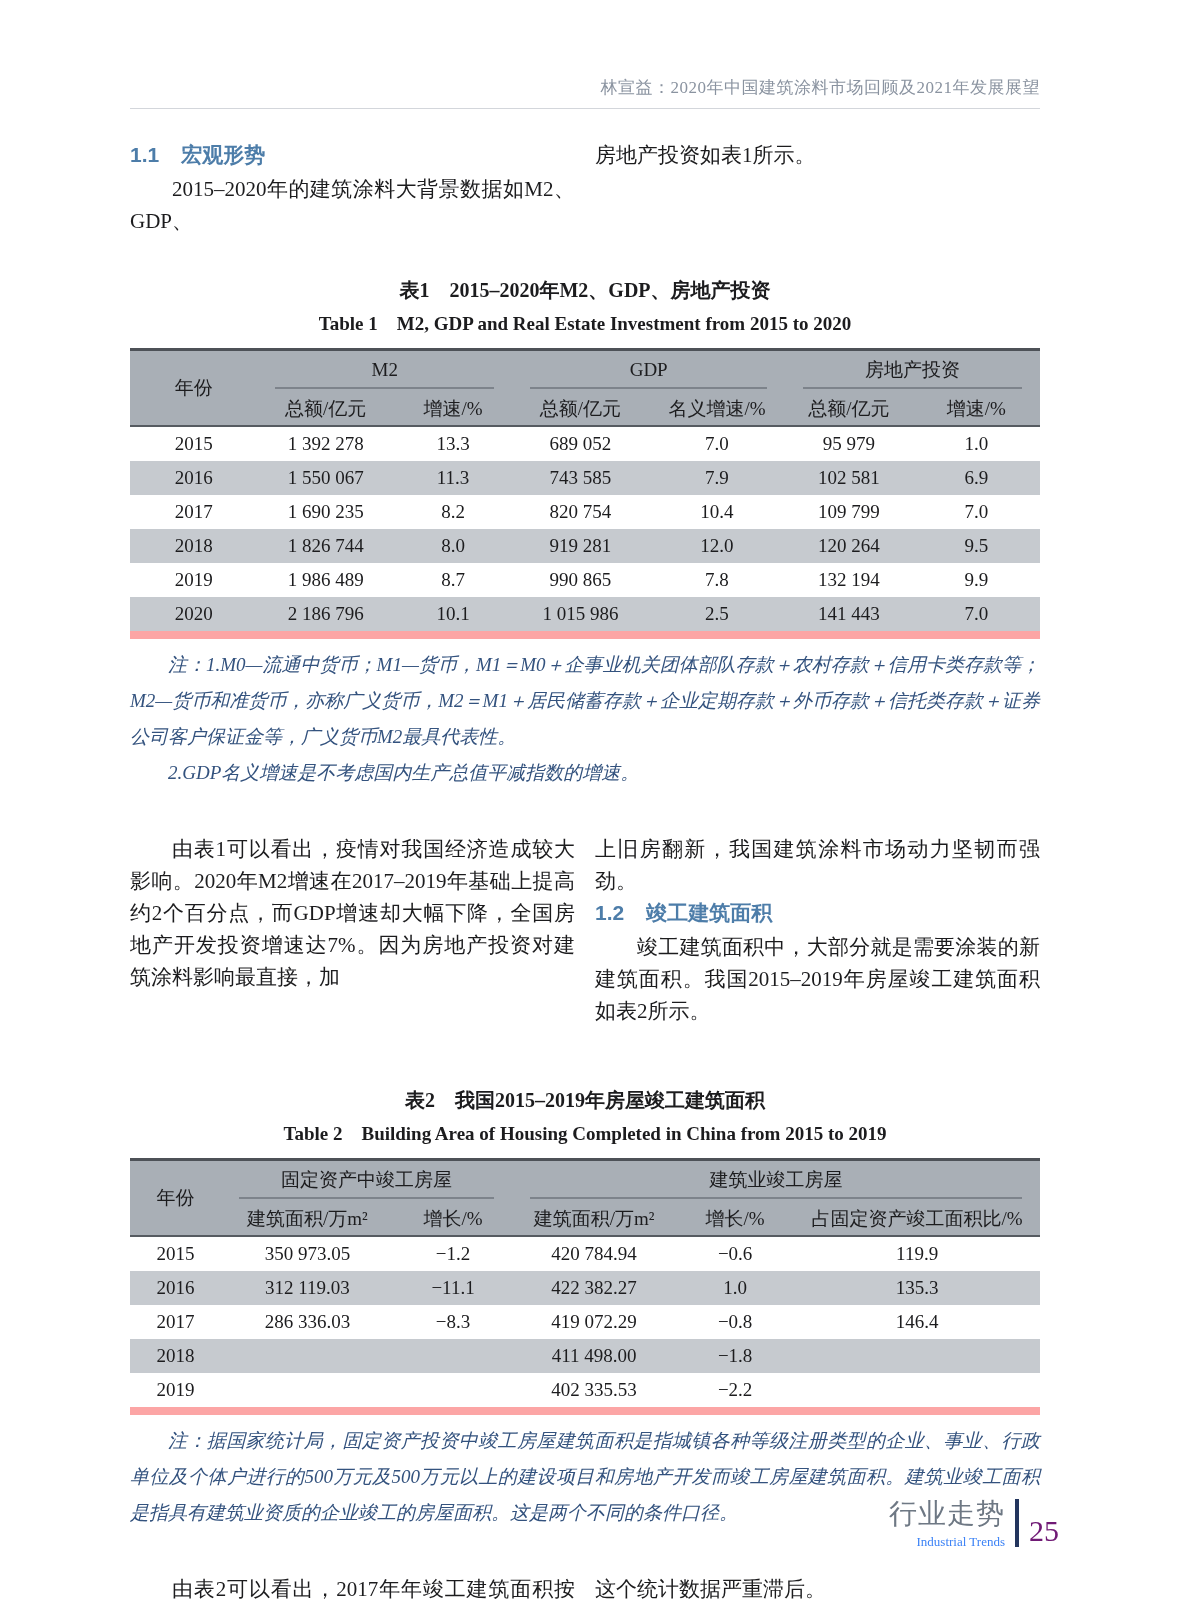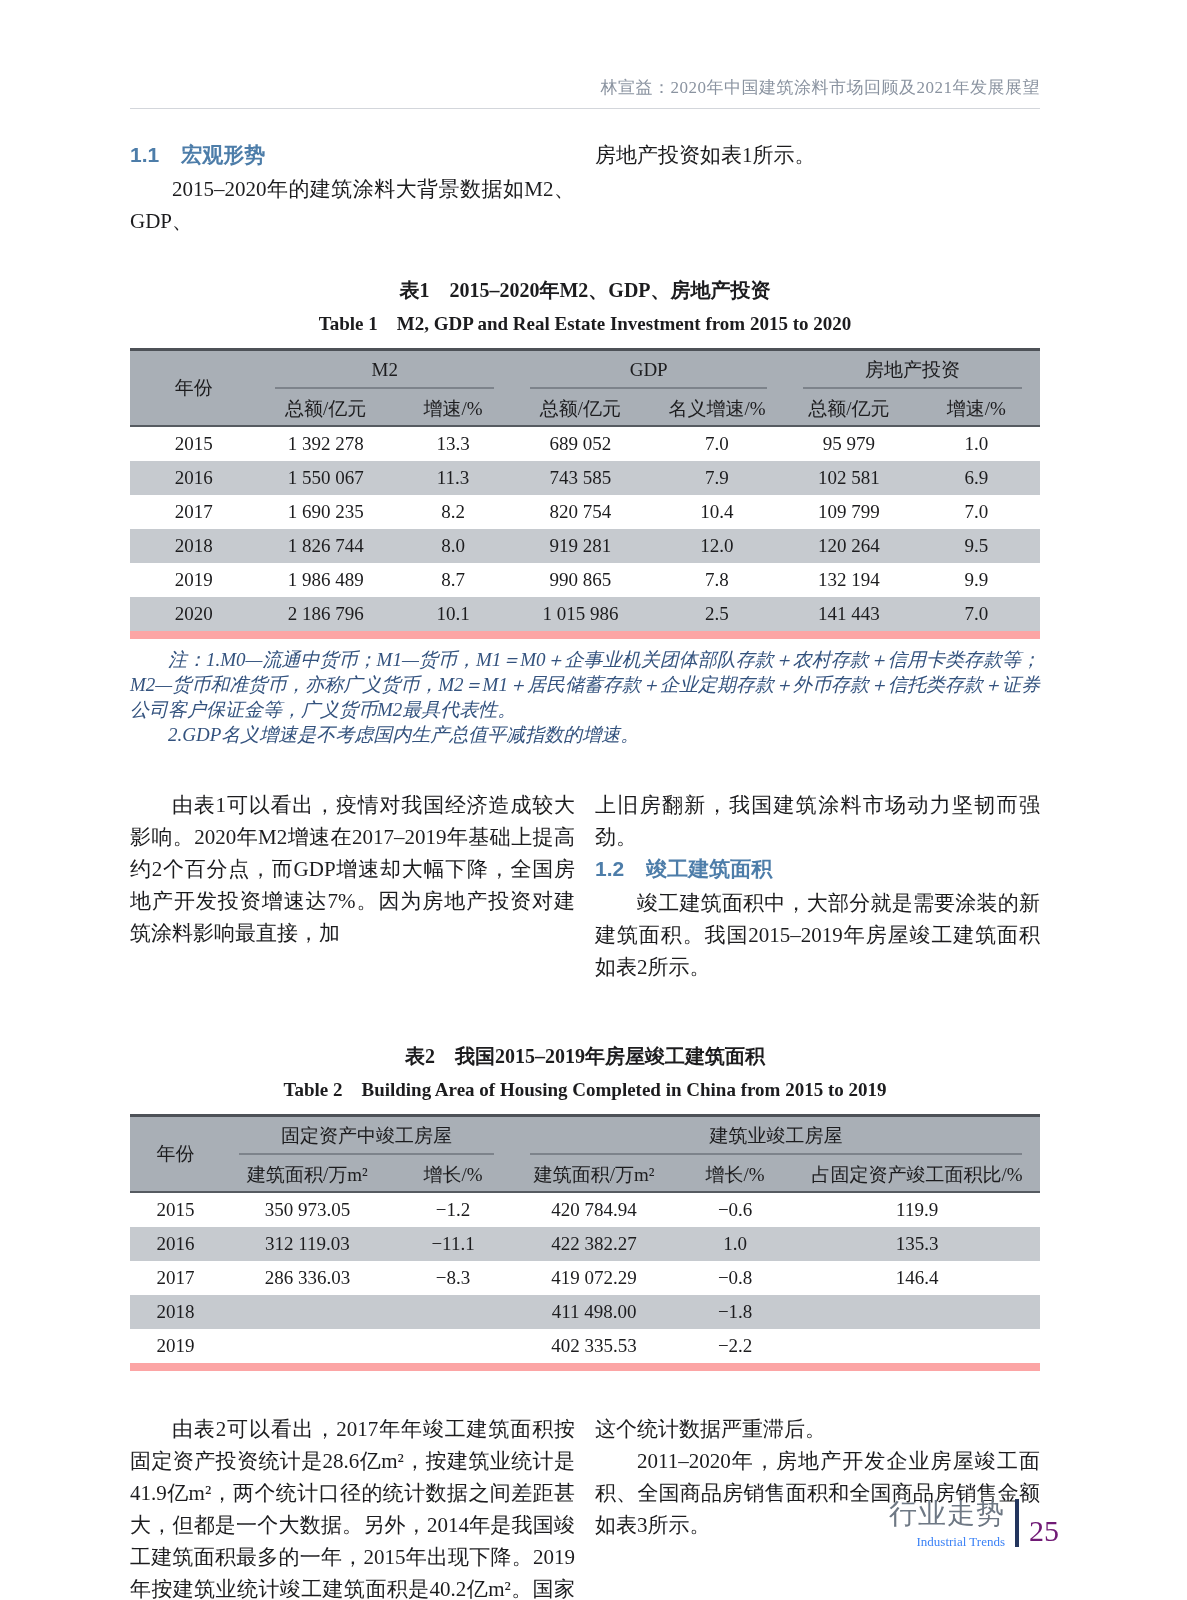--- a/index.html
+++ b/index.html
@@ -70,21 +70,21 @@
     margin:0 16px; padding:2px 0 3px 0;
     border-bottom:2px solid #7d838b;
   }
   table.data-table tbody tr:nth-child(even) { background:var(--stripe,#c6cacf); }
   table.data-table tbody td { height:28px; }
 
   
   .note-block { margin-top:8px; }
   .note-p {
     margin:0; text-indent:2em;
-    font-size:19px; line-height:25px;
+    font-size:19px; line-height:36px;
     font-style:italic;
     color:var(--note,#33527e);
     text-align:justify;
   }
 
   
   .footer {
     position:absolute; right:128px; bottom:50px;
     display:flex; align-items:center;
   }
@@ -299,20 +299,23 @@
             <td>2019</td>
             <td></td>
             <td></td>
             <td>402 335.53</td>
             <td>−2.2</td>
             <td></td>
           </tr>
         </tbody>
     </table>
 
+    <div class="note-block">
+      <p class="note-p">注：据国家统计局，固定资产投资中竣工房屋建筑面积是指城镇各种等级注册类型的企业、事业、行政单位及个体户进行的500万元及500万元以上的建设项目和房地产开发而竣工房屋建筑面积。建筑业竣工面积是指具有建筑业资质的企业竣工的房屋面积。这是两个不同的条件口径。</p>
+    </div>
 
     <div class="twocol mt44">
       <div>
         <p class="body-p indent">由表2可以看出，2017年年竣工建筑面积按固定资产投资统计是28.6亿m²，按建筑业统计是41.9亿m²，两个统计口径的统计数据之间差距甚大，但都是一个大数据。另外，2014年是我国竣工建筑面积最多的一年，2015年出现下降。2019年按建筑业统计竣工建筑面积是40.2亿m²。国家统计局还没有公布2018年和2019年按固定资产投资统计的年竣工建筑面积数据，</p>
       </div>
       <div>
         <p class="body-p">这个统计数据严重滞后。</p>
         <p class="body-p indent">2011–2020年，房地产开发企业房屋竣工面积、全国商品房销售面积和全国商品房销售金额如表3所示。</p>
 
       </div>

